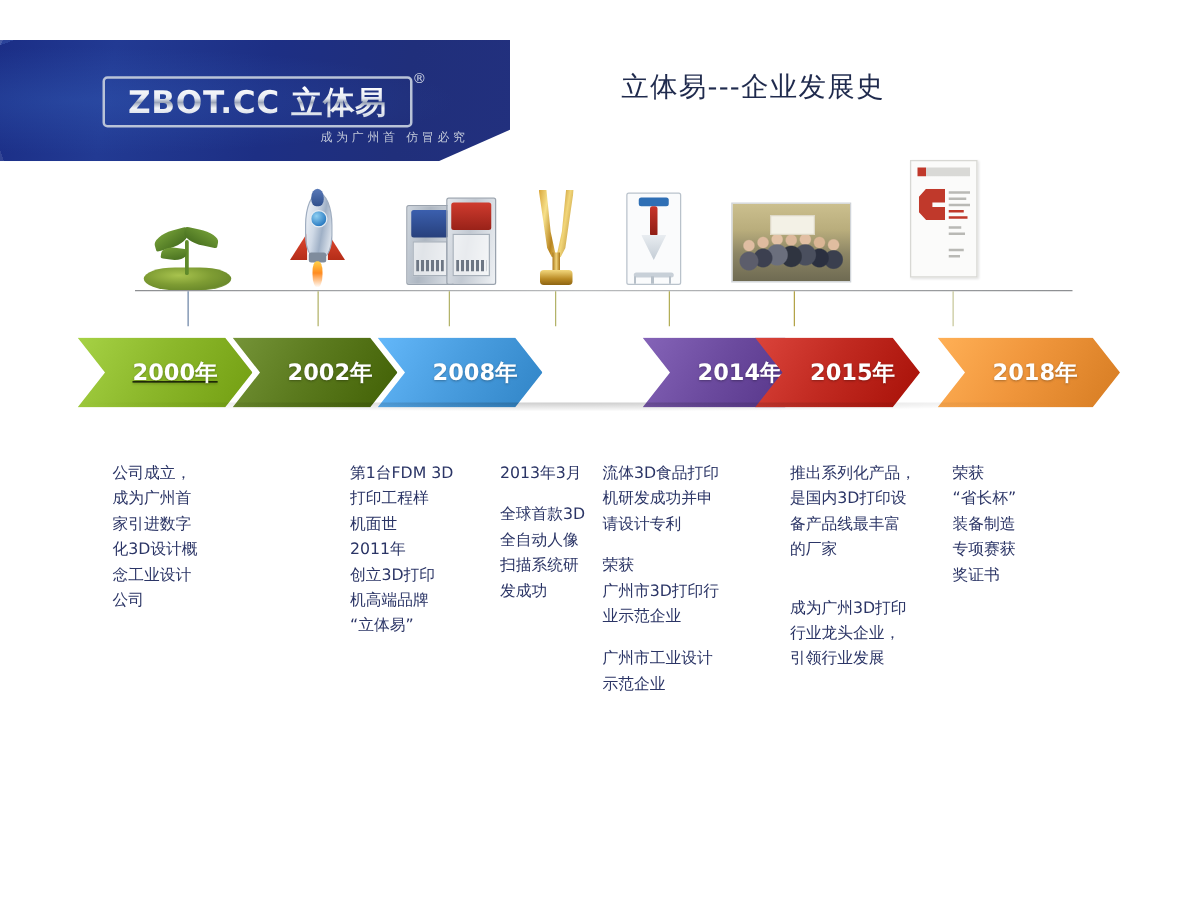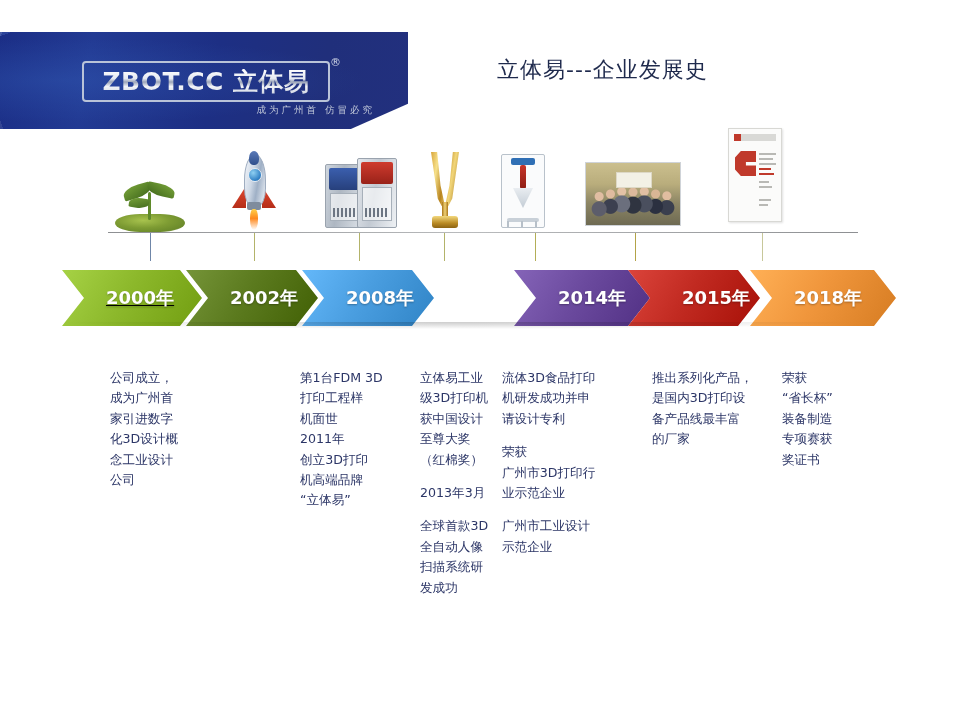--- a/index.html
+++ b/index.html
@@ -229,21 +229,21 @@
     white-space:nowrap;
     margin-left:44px;
   }
   .band-shadow{
     position:absolute;left:62px;top:322px;width:790px;height:7px;
     background:radial-gradient(ellipse at 50% 0%, rgba(0,0,0,.20) 0%, rgba(0,0,0,0) 72%);
   }
 
   
   .cols{position:absolute;left:0;top:368px;width:960px;height:260px;}
-  .col{position:absolute;top:0;margin-left:20px;}
+  .col{position:absolute;top:0;}
   .col p{
     margin:0 0 13px 0;
     font-size:12.6px;line-height:1.62;
     color:#2b3566;
     font-family:"DejaVu Sans","Liberation Sans",sans-serif;
     white-space:pre-wrap;
     word-break:break-all;
   }
   .col p:last-child{margin-bottom:0;}
 </style>
@@ -359,21 +359,21 @@
     </div>
     <div class="arrow" style="left: 186px; width: 132px; background: linear-gradient(120deg, rgb(117, 148, 56) 0%, rgb(91, 122, 30) 46%, rgb(65, 96, 4) 100%);">
       <span class="yr">2002年</span>
     </div>
     <div class="arrow" style="left: 302px; width: 132px; background: linear-gradient(120deg, rgb(100, 184, 250) 0%, rgb(74, 158, 224) 46%, rgb(48, 132, 198) 100%);">
       <span class="yr">2008年</span>
     </div>
     <div class="arrow" style="left: 514px; width: 136px; background: linear-gradient(120deg, rgb(133, 100, 184) 0%, rgb(107, 74, 158) 46%, rgb(81, 48, 132) 100%);">
       <span class="yr">2014年</span>
     </div>
-    <div class="arrow" style="left: 628px; width: 132px; background: linear-gradient(120deg, rgb(219, 68, 59) 0%, rgb(193, 42, 33) 46%, rgb(167, 16, 7) 100%); justify-content: center;">
+    <div class="arrow" style="left: 604px; width: 132px; background: linear-gradient(120deg, rgb(219, 68, 59) 0%, rgb(193, 42, 33) 46%, rgb(167, 16, 7) 100%);">
       <span class="yr">2015年</span>
     </div>
     <div class="arrow" style="left: 750px; width: 146px; background: linear-gradient(120deg, rgb(255, 176, 86) 0%, rgb(240, 150, 60) 46%, rgb(214, 124, 34) 100%);">
       <span class="yr">2018年</span>
     </div>
   </div>
   <div class="band-shadow"></div>
 
   <div class="cols">
     <div class="col" style="left:90px;width:98px;">
@@ -387,25 +387,20 @@
     <div class="col" style="left:280px;width:114px;">
       <p>第1台FDM 3D
 打印工程样
 机面世
 2011年
 创立3D打印
 机高端品牌
 “立体易”</p>
     </div>
     <div class="col" style="left:400px;width:100px;">
-      <p>立体易工业
-级3D打印机
-获中国设计
-至尊大奖
-（红棉奖）</p>
       <p>2013年3月</p>
       <p>全球首款3D
 全自动人像
 扫描系统研
 发成功</p>
     </div>
     <div class="col" style="left:482px;width:126px;">
       <p>流体3D食品打印
 机研发成功并申
 请设计专利</p>
@@ -413,20 +408,23 @@
 广州市3D打印行
 业示范企业</p>
       <p>广州市工业设计
 示范企业</p>
     </div>
     <div class="col" style="left:632px;width:128px;">
       <p>推出系列化产品，
 是国内3D打印设
 备产品线最丰富
 的厂家</p>
+      <p style="margin-top:26px;">成为广州3D打印
+行业龙头企业，
+引领行业发展</p>
     </div>
     <div class="col" style="left:762px;width:90px;">
       <p>荣获
 “省长杯”
 装备制造
 专项赛获
 奖证书</p>
     </div>
   </div>
 

